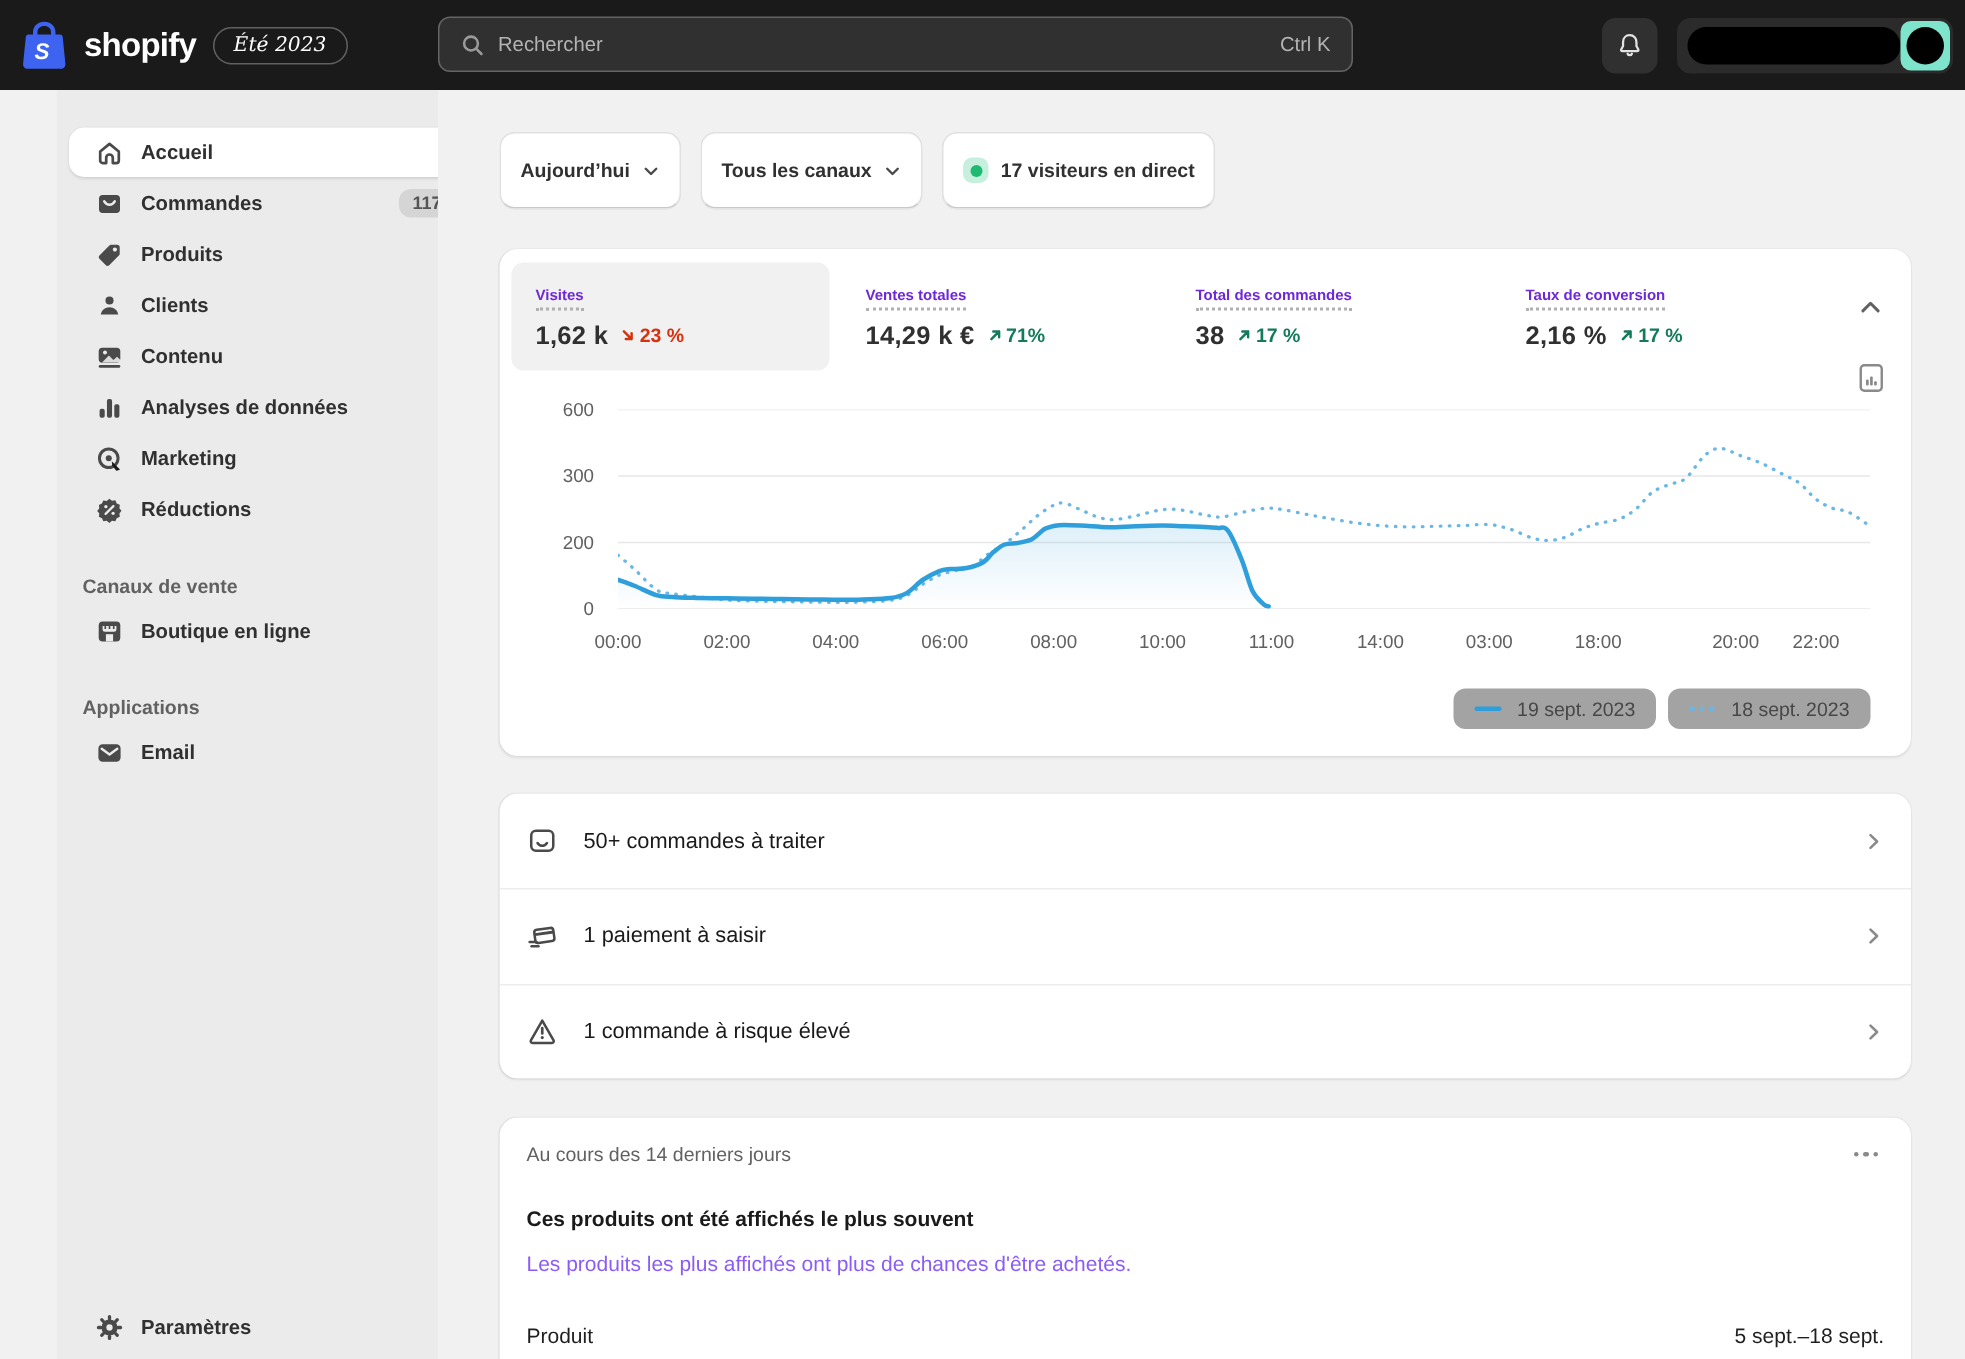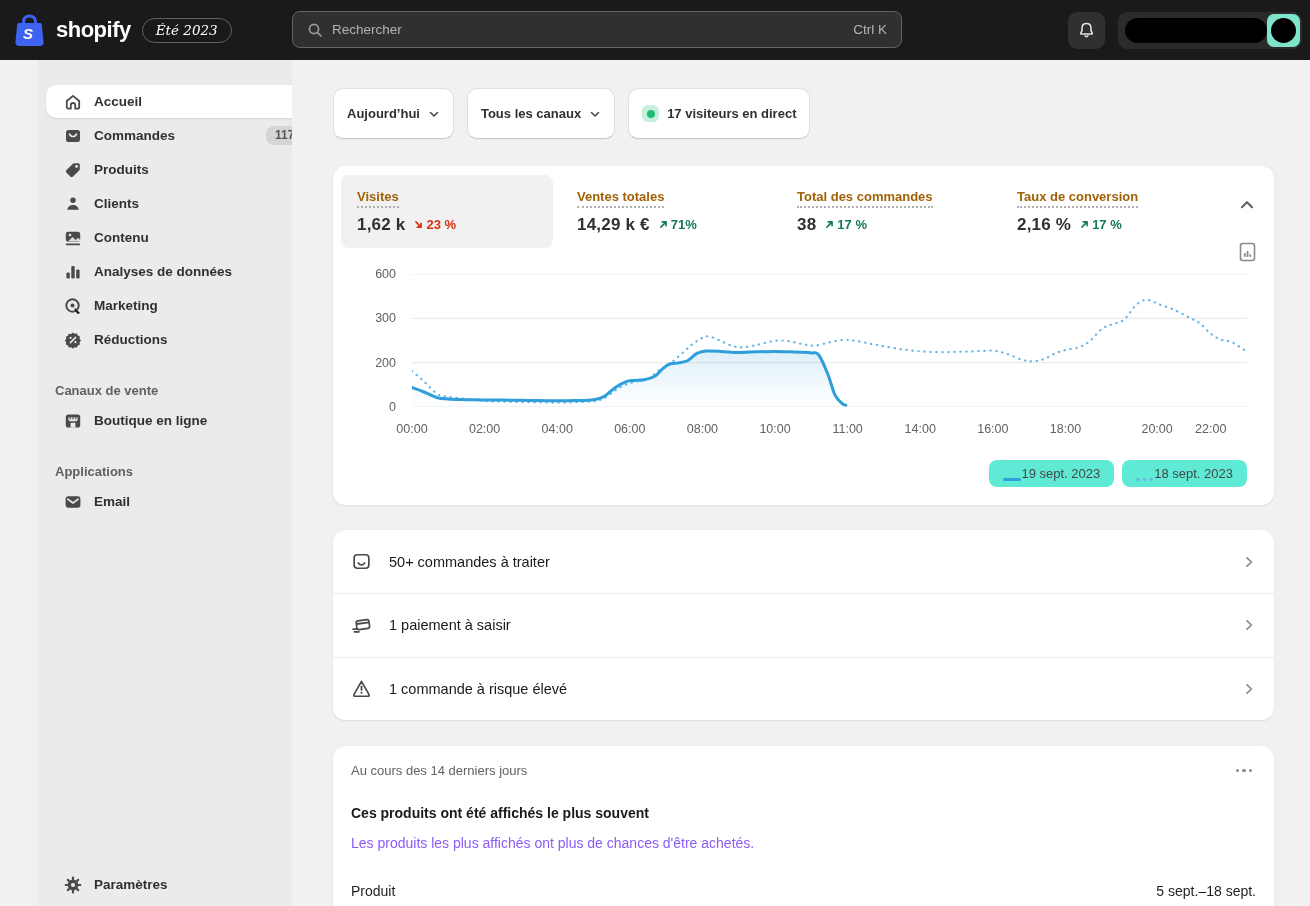--- a/index.html
+++ b/index.html
@@ -45,41 +45,41 @@
   .live-dot { width:17px; height:17px; border-radius:6px; background:#c6efdd; position:relative; }
   .live-dot::after { content:""; position:absolute; left:4.5px; top:4.5px; width:8px; height:8px; border-radius:50%; background:#1fba71; }
 
   .card { background:#fff; border-radius:12px; box-shadow:0 1px 2px rgba(0,0,0,.08), 0 0 1px rgba(0,0,0,.10); }
 
   
   .metrics-card { margin-top:27px; position:relative; padding:9px 8px 14px; }
   .stat-tabs { display:flex; gap:8px; }
   .stat-tab { width:212px; border-radius:8px; padding:12px 16px 13px; cursor:pointer; }
   .stat-tab.active { background:#f1f1f1; }
-  .stat-label { display:inline-block; font-size:13px; font-weight:bold; color:#a16207;
+  .stat-label { display:inline-block; font-size:10px; font-weight:bold; color:#6d28d9;
     border-bottom:2px dotted #b0b0b0; padding-bottom:2px; }
   .stat-value-row { margin-top:7px; display:flex; align-items:baseline; gap:8px; }
   .stat-value { font-size:17px; font-weight:bold; color:#303030; letter-spacing:.2px; }
   .stat-change { font-size:13px; font-weight:bold; display:inline-flex; align-items:center; gap:2px; }
   .stat-tab.up .stat-change { color:#147a5c; }
   .stat-tab.down .stat-change { color:#d7310e; }
   .arrow-ic { width:11px; height:11px; }
   .stat-tab.down .arrow-ic { transform:rotate(90deg); }
   .card-ctl { position:absolute; right:18px; display:flex; cursor:pointer; }
   .ctl-collapse { top:30px; }
   .ctl-report { top:76px; }
 
   
   .chart-area { margin:26px 19px 0 71px; height:133px; position:relative; }
   .chart-area svg { position:absolute; inset:0; width:100%; height:100%; }
   .y-ticks span { position:absolute; right:calc(100% + 16px); transform:translateY(-50%); color:#616161; font-size:12.5px; }
   .x-ticks { margin:15px 19px 0 71px; position:relative; height:17px; }
   .x-ticks span { position:absolute; transform:translateX(-50%); color:#616161; font-size:12.5px; white-space:nowrap; }
   .legend { display:flex; justify-content:flex-end; gap:8px; margin:21px 19px 4px 0; }
-  .legend-pill { background:#5eead4; border-radius:8px; padding:6px 14px; display:flex; align-items:flex-end; 
+  .legend-pill { background:#a3a3a3; border-radius:8px; padding:6px 14px; display:flex; align-items:center; gap:10px;
     font-size:13px; color:#474747; cursor:pointer; }
   .sw-solid { width:18px; height:3px; border-radius:2px; background:#2e9fdb; }
   .sw-dotted { width:18px; height:3px; display:flex; gap:3px; }
   .sw-dotted i { width:3.5px; height:3px; border-radius:2px; background:#6ab7e4; }
 
   
   .tasks-card { margin-top:25px; }
   .task-row { height:63.3px; display:flex; align-items:center; gap:17px; padding:0 18px; cursor:pointer; }
   .task-row + .task-row { border-top:1px solid #ececec; }
   .task-label { font-size:14.5px; color:#1a1a1a; flex:1; }
@@ -396,21 +396,21 @@
     </div>
     <div class="x-ticks" id="xTicks">
         <span style="left: 0%;">00:00</span>
         <span style="left: 8.69565%;">02:00</span>
         <span style="left: 17.3913%;">04:00</span>
         <span style="left: 26.087%;">06:00</span>
         <span style="left: 34.7826%;">08:00</span>
         <span style="left: 43.4783%;">10:00</span>
         <span style="left: 52.1739%;">11:00</span>
         <span style="left: 60.8696%;">14:00</span>
-        <span style="left: 69.5652%;">16:00</span>
+        <span style="left: 69.5652%;">03:00</span>
         <span style="left: 78.2609%;">18:00</span>
         <span style="left: 86.9565%; margin-left: 19px;">20:00</span>
         <span style="left: 95.6522%;">22:00</span>
       </div>
 
     <div class="legend">
       <span class="legend-pill">
         <span class="sw-solid"></span>
         <span>19 sept. 2023</span>
       </span>

